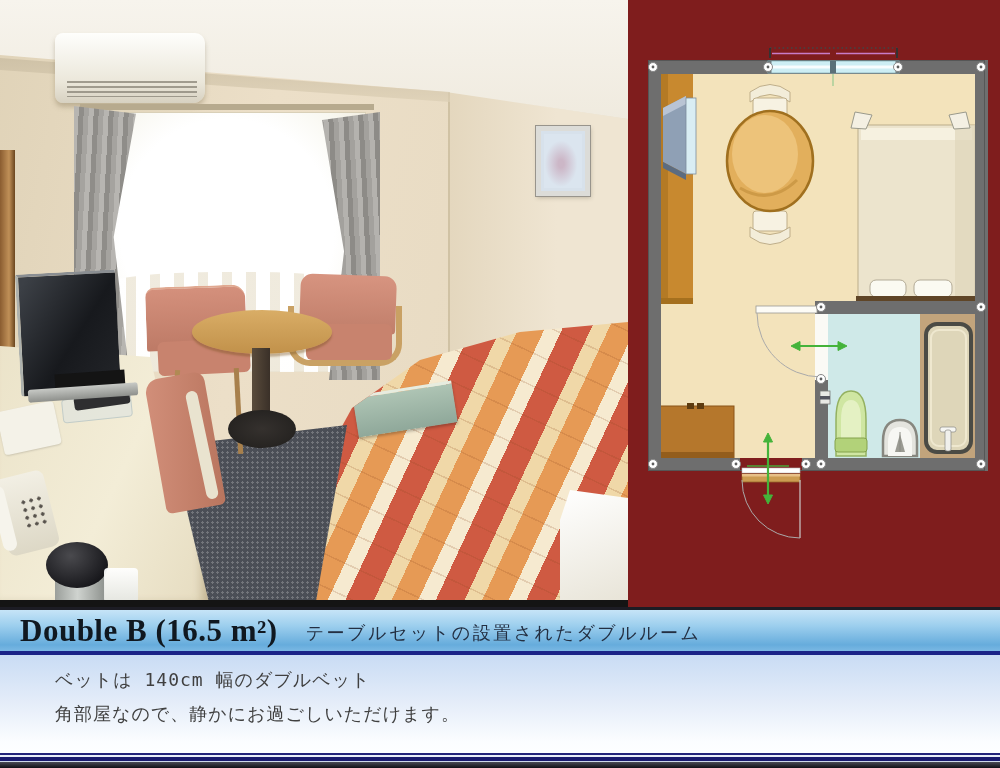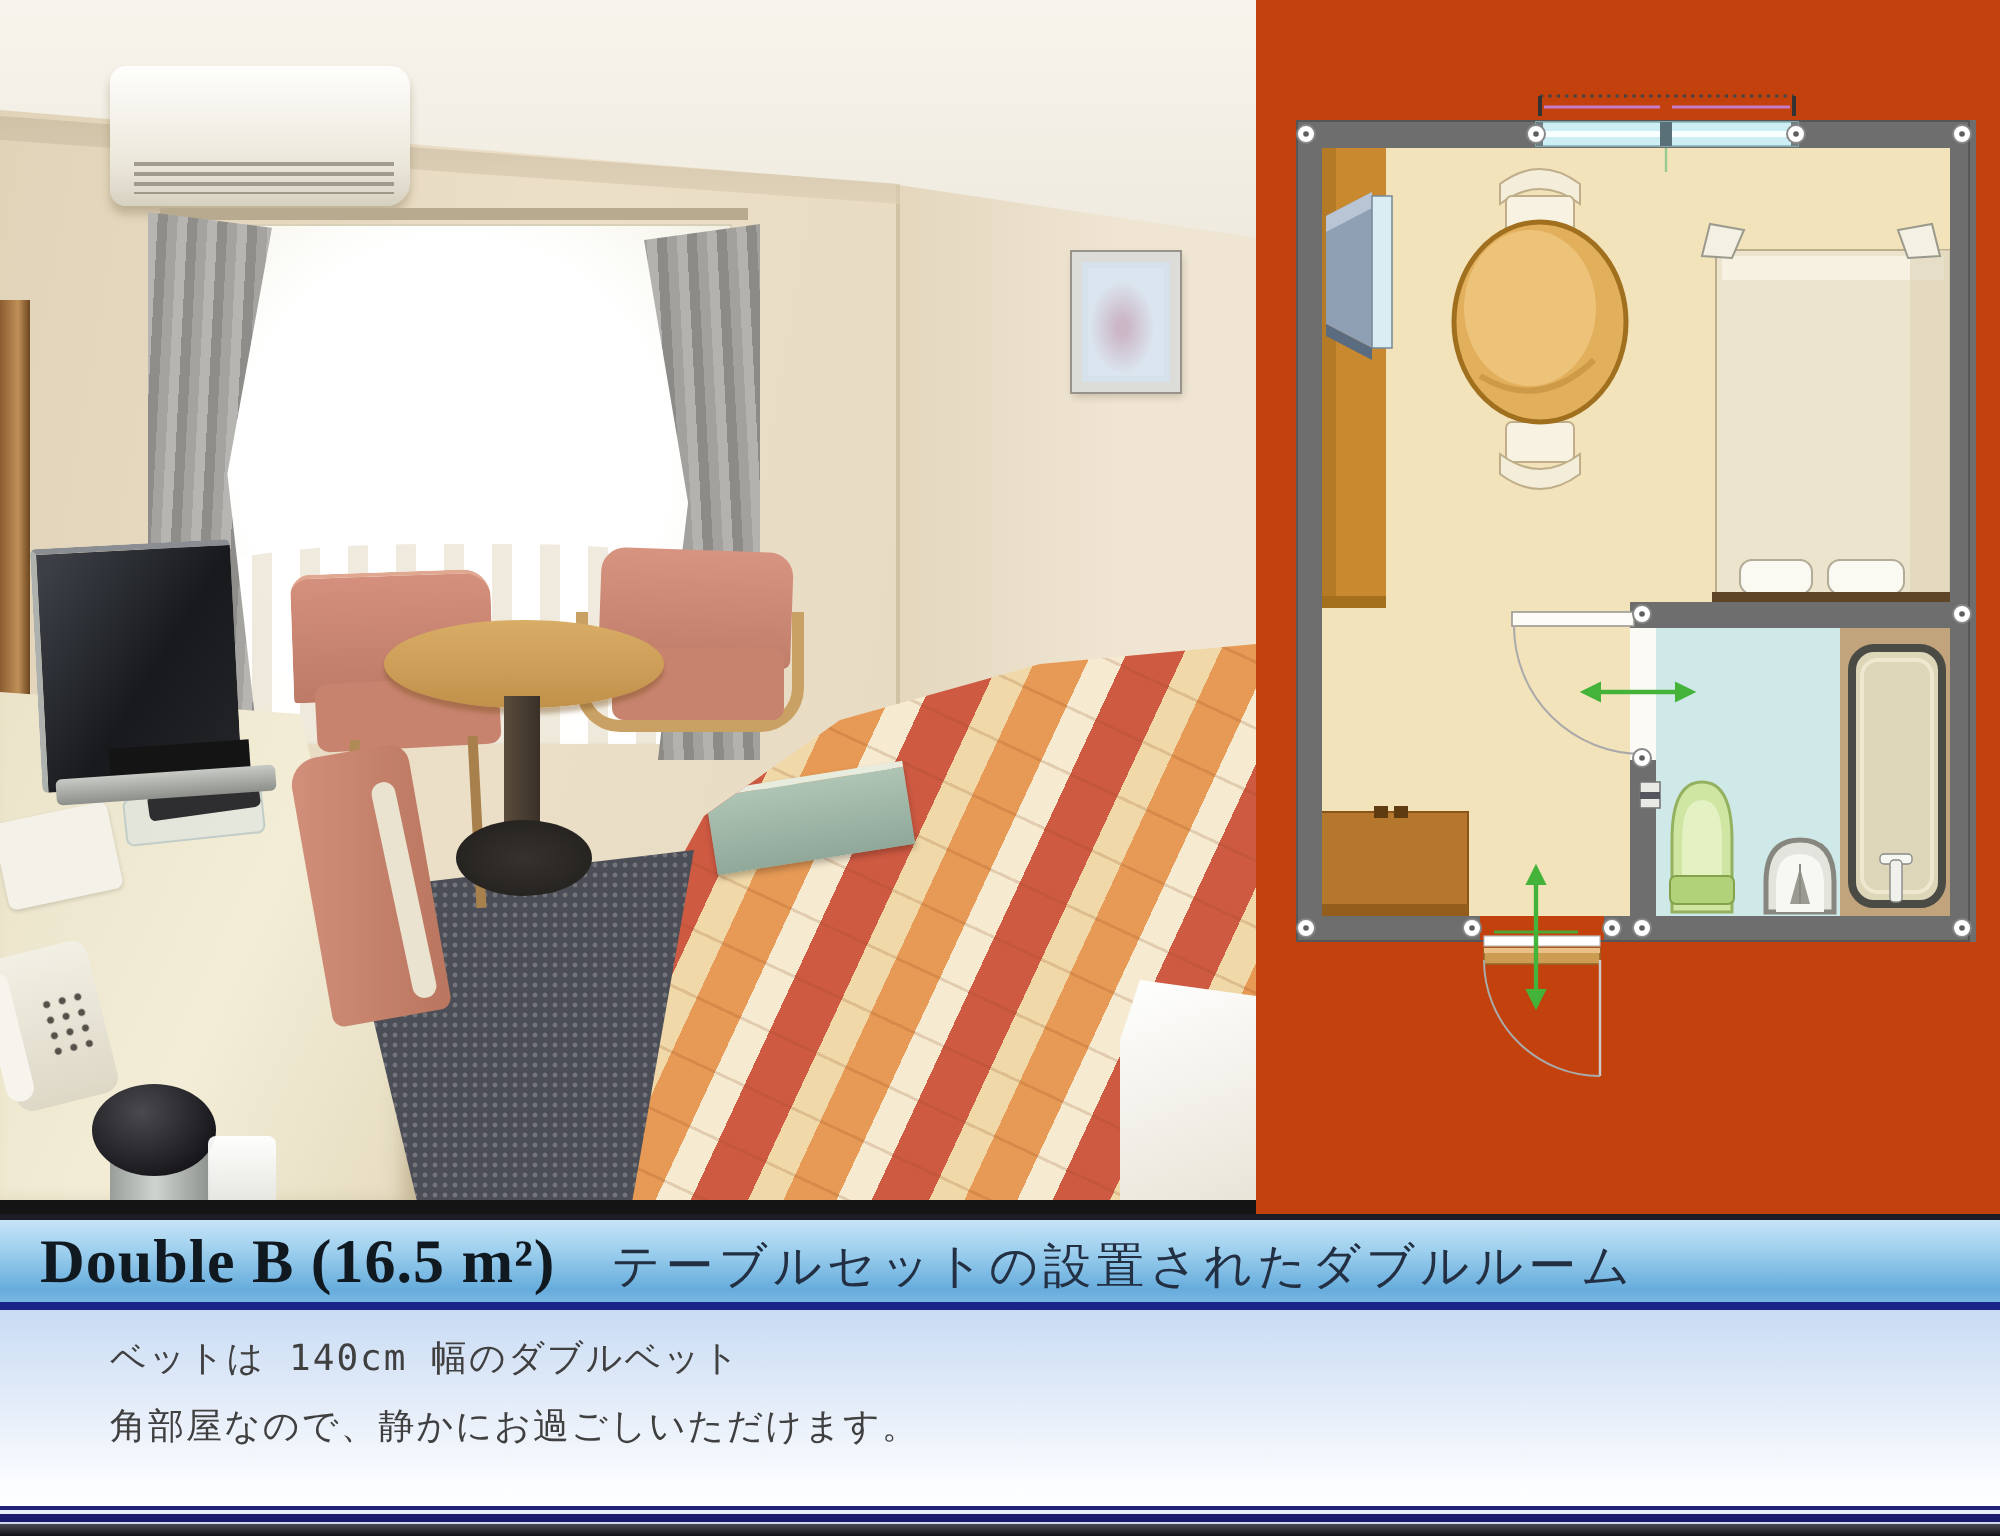--- a/index.html
+++ b/index.html
@@ -1,16 +1,16 @@
 <!DOCTYPE html>
 <html><head>
 <meta charset="utf-8">
 <style>
   html,body{margin:0;padding:0;background:#fff;}
-  .stage{position:relative;width:1000px;height:768px;overflow:hidden;background:#c2410c;
+  .stage{position:relative;width:1000px;height:768px;overflow:hidden;background:#7f1d1d;
          font-family:"Liberation Sans","DejaVu Sans",sans-serif;}
   .stage *, .stage *::before, .stage *::after{box-sizing:border-box;}
   .abs{position:absolute;}
 
   
   .photo{position:absolute;left:0;top:0;width:628px;height:607px;overflow:hidden;
          background:linear-gradient(100deg,#e0d3b8,#ecdfc8 40%,#e5d8bf);}
   .ph-rightwall{left:448px;top:0;width:180px;height:607px;
     background:linear-gradient(90deg,#e4d7be,#efe5d2 60%);
     clip-path:polygon(0 92px,180px 119px,180px 607px,0 607px);
@@ -113,21 +113,21 @@
   
   .floorplan{position:absolute;left:645px;top:28px;width:345px;height:540px;}
 
   
   .banner{position:absolute;left:0;top:607px;width:1000px;height:48px;
     border-top:3px solid #1c1c24;border-bottom:4px solid #1a2388;
     background:linear-gradient(#c6e4f7 0%,#9dcfee 38%,#66acdc 85%,#7ab8e4 100%);
     display:flex;align-items:center;padding-left:20px;}
   .banner-en{font-family:"Liberation Serif","DejaVu Serif",serif;font-weight:bold;
     font-size:31px;color:#101820;letter-spacing:.5px;white-space:nowrap;}
-  .banner-ja{font-family:"Liberation Serif","DejaVu Serif",serif;font-size:24px;color:#232f42;
+  .banner-ja{font-family:"Liberation Serif","DejaVu Serif",serif;font-size:18px;color:#232f42;
     letter-spacing:2.5px;margin-left:28px;white-space:nowrap;transform:translateY(2px);}
 
   
   .desc{position:absolute;left:0;top:655px;width:1000px;height:108px;
     background:linear-gradient(180deg,#c9dcf4 0%,#e5edf9 45%,#fbfdff 80%,#ffffff 100%);
     padding:16px 0 0 55px;}
   .desc-line{font-family:"DejaVu Sans Mono","Liberation Mono",monospace;
     font-size:18px;color:#404040;letter-spacing:1px;line-height:1.0;margin-bottom:16px;white-space:nowrap;}
 
   

